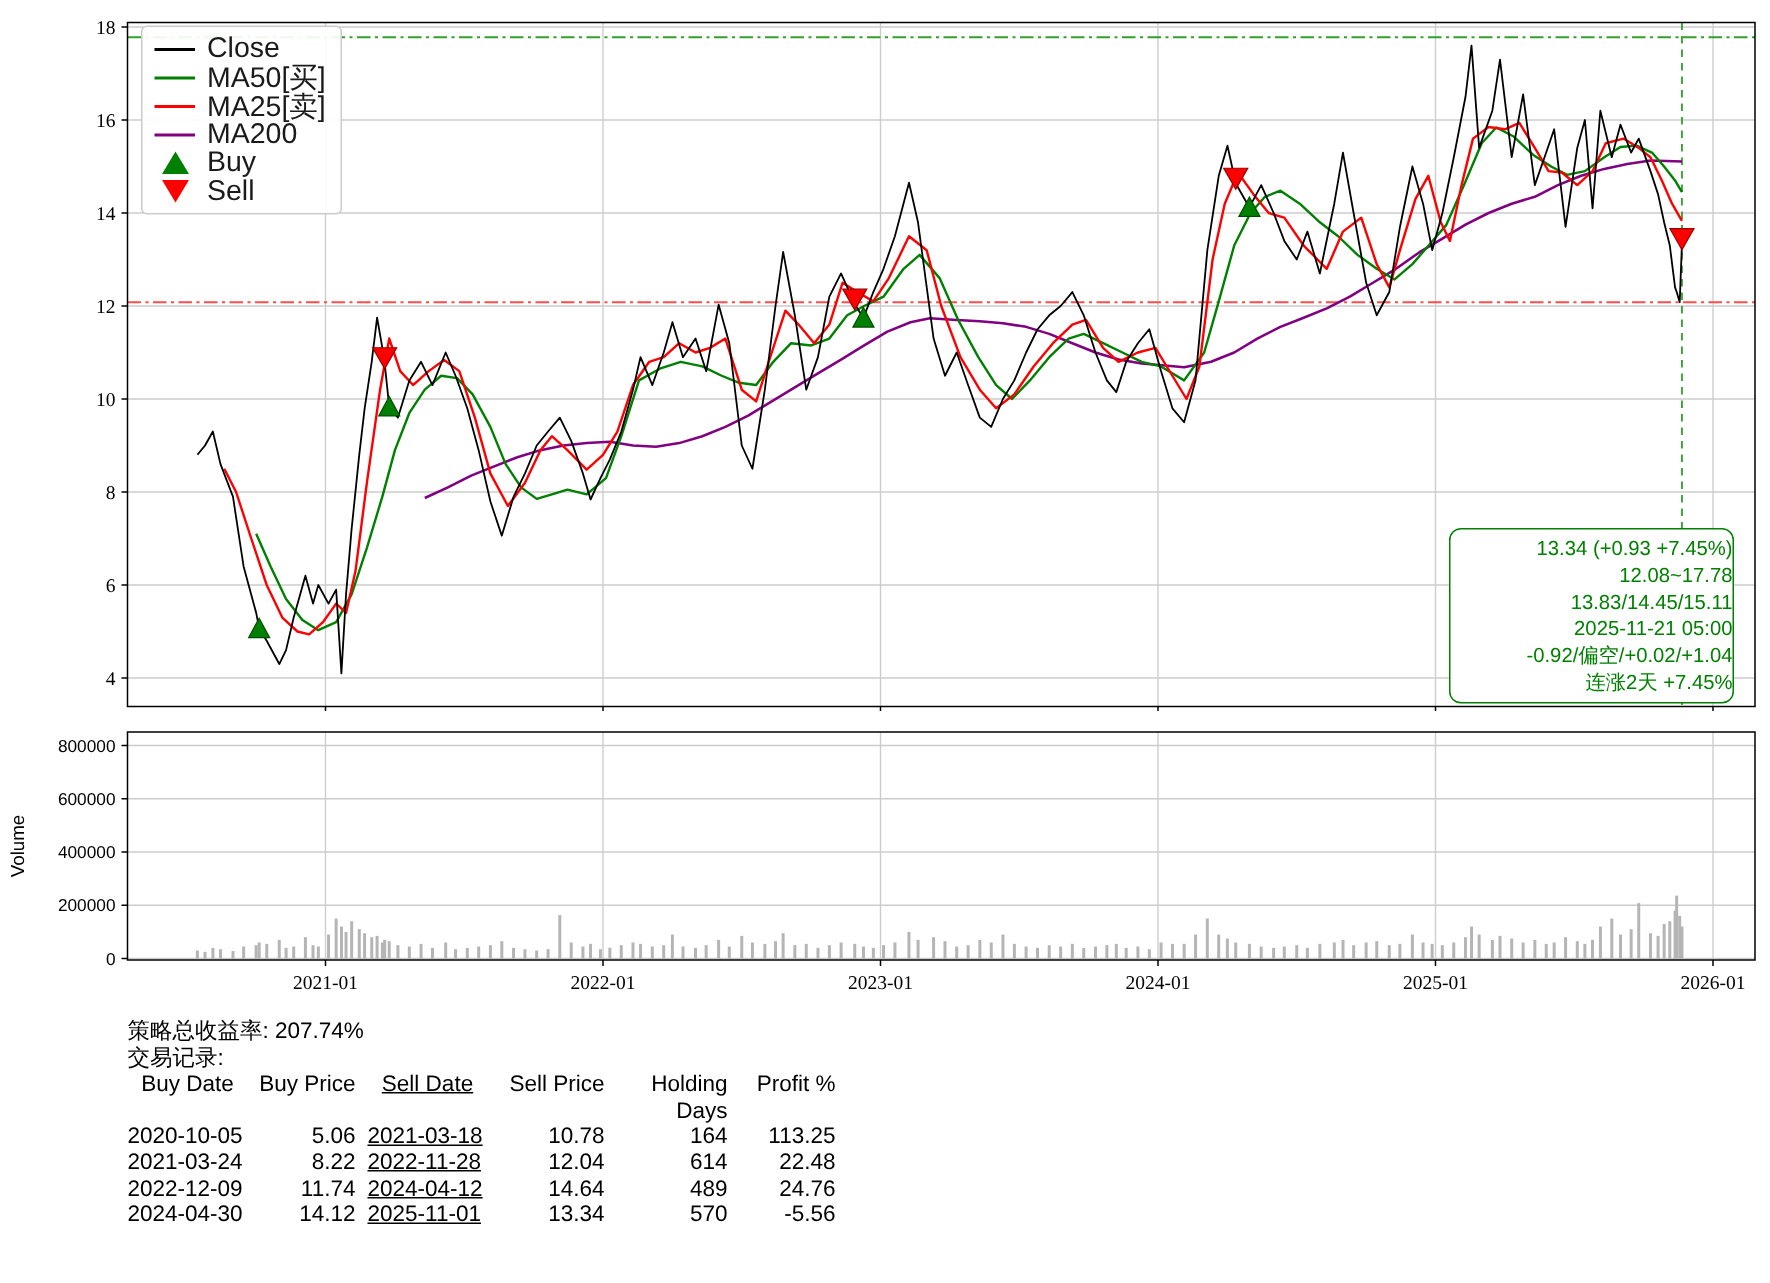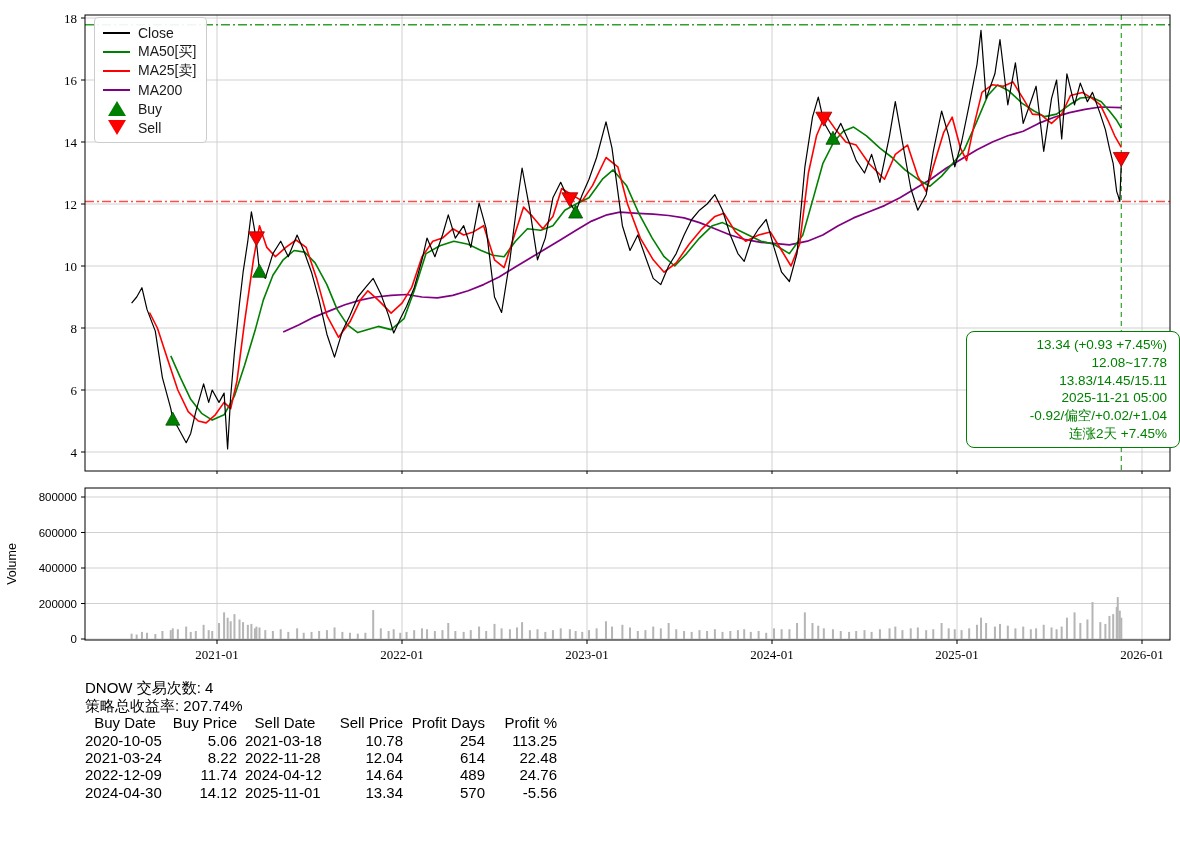--- a/index.html
+++ b/index.html
@@ -5,33 +5,33 @@
   html,body{margin:0;padding:0;background:#ffffff;}
   #root{position:relative;width:1180px;height:855px;background:#ffffff;overflow:hidden;
         font-family:"Liberation Sans",sans-serif;}
   svg text{user-select:none;}
   .tick-serif{font-family:"Liberation Serif",serif;font-size:13px;fill:#000;}
   .tick-sans{font-family:"Liberation Sans",sans-serif;font-size:11.5px;fill:#000;}
   .vol-label{font-family:"Liberation Sans",sans-serif;font-size:12.5px;fill:#000;}
   
   #legend{position:absolute;left:94px;top:17px;background:rgba(255,255,255,.92);
           border:1px solid #cccccc;border-radius:4px;padding:5px 10px 5px 8px;z-index:5;}
-  .lg-item{display:flex;align-items:center;height:19px;font-size:14px;color:#1a1a1a;white-space:nowrap;}
+  .lg-item{display:flex;align-items:center;height:19px;font-size:19px;color:#1a1a1a;white-space:nowrap;}
   .lg-swatch{width:27px;display:flex;justify-content:center;align-items:center;margin-right:8px;flex:0 0 27px;}
   .lg-line{width:27px;height:0;border-top-width:2px;border-top-style:solid;}
   .tri-up{width:0;height:0;border-left:9px solid transparent;border-right:9px solid transparent;border-bottom:15px solid #008000;}
   .tri-down{width:0;height:0;border-left:9px solid transparent;border-right:9px solid transparent;border-top:15px solid #ff0000;}
   
-  #annot{position:absolute;left:966px;top:331px;width:188px;text-align:right;
+  #annot{position:absolute;left:966px;top:352px;width:188px;text-align:right;
          border:1.5px solid #008000;border-radius:8px;background:#ffffff;
-         color:#008000;font-size:13.5px;line-height:17.8px;padding:4px 12px;z-index:5;}
+         color:#008000;font-size:13.5px;line-height:17.8px;padding:4px 0;z-index:5;}
   
   #summary{position:absolute;left:85px;top:679px;font-size:15px;line-height:17.6px;color:#000;}
   .tbl{display:grid;grid-template-columns:80px 72px 88px 78px 82px 72px;line-height:17.4px;}
-  .cL{text-align:left;} .cR{text-align:right;} .cC{text-align:center;} .pl8{padding-left:8px;}
+  .cL{text-align:left;} .cR{text-align:right;} .cC{text-align:center;} .pl8{padding-left:8px;text-decoration:underline;}
 </style>
 </head>
 <body>
 
 <div id="root">
 
   <svg id="chart" width="1180" height="672">
     <g id="g-grid">
         <line x1="217" y1="15" x2="217" y2="471" stroke="#cccccc" stroke-width="0.9"></line>
         <line x1="217" y1="488" x2="217" y2="640" stroke="#cccccc" stroke-width="0.9"></line>
@@ -324,34 +324,34 @@
   <div id="annot">
     <div>13.34 (+0.93 +7.45%)</div>
     <div>12.08~17.78</div>
     <div>13.83/14.45/15.11</div>
     <div>2025-11-21 05:00</div>
     <div>-0.92/偏空/+0.02/+1.04</div>
     <div>连涨2天 +7.45%</div>
   </div>
 
   <div id="summary">
-    <div>DNOW 交易次数: 4</div>
     <div>策略总收益率: 207.74%</div>
+    <div>交易记录:</div>
     <div id="trades" class="tbl">
         <div class="cC">Buy Date</div>
         <div class="cR">Buy Price</div>
         <div class="cC pl8">Sell Date</div>
         <div class="cR">Sell Price</div>
-        <div class="cR">Profit Days</div>
+        <div class="cR">Holding Days</div>
         <div class="cR">Profit %</div>
         <div class="cL">2020-10-05</div>
         <div class="cR">5.06</div>
         <div class="cL pl8">2021-03-18</div>
         <div class="cR">10.78</div>
-        <div class="cR">254</div>
+        <div class="cR">164</div>
         <div class="cR">113.25</div>
         <div class="cL">2021-03-24</div>
         <div class="cR">8.22</div>
         <div class="cL pl8">2022-11-28</div>
         <div class="cR">12.04</div>
         <div class="cR">614</div>
         <div class="cR">22.48</div>
         <div class="cL">2022-12-09</div>
         <div class="cR">11.74</div>
         <div class="cL pl8">2024-04-12</div>

